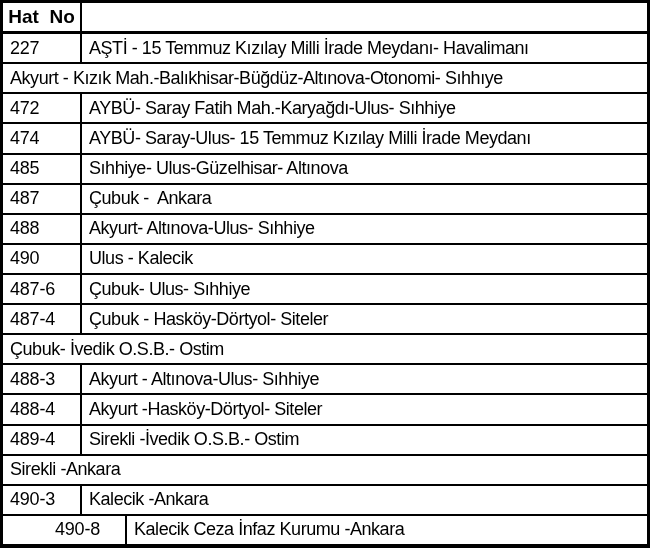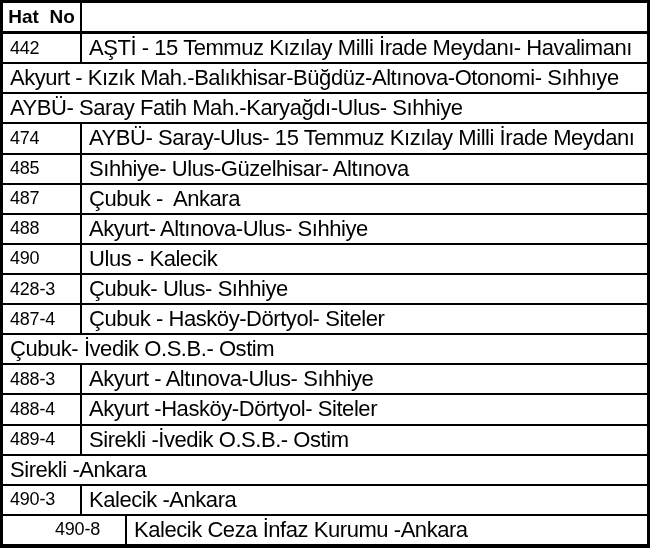--- a/index.html
+++ b/index.html
@@ -20,20 +20,21 @@
     left: 0;
     top: 0;
     width: 650px;
     height: 548px;
     box-sizing: border-box;
     border: 3px solid #000000;
     border-bottom-width: 4px;
     display: flex;
     flex-direction: column;
     background: #ffffff;
+    justify-content: center;
   }
   .t-row {
     display: flex;
     flex: 1 1 0;
     border-bottom: 2px solid #000000;
     min-height: 0;
   }
   .t-row:last-child {
     border-bottom: none;
     padding-left: 45px;
@@ -53,50 +54,51 @@
     width: 79px;
     flex: 0 0 79px;
     border-right: 2px solid #000000;
     padding-left: 7px;
     font-size: 18px;
     letter-spacing: -0.2px;
   }
   .cell.route {
     flex: 1 1 auto;
     padding-left: 7px;
-    font-size: 22px;
+    font-size: 18px;
     letter-spacing: -0.45px;
   }
   .t-row.header .cell {
     justify-content: center;
     padding-left: 0;
     font-weight: bold;
     font-size: 19px;
     letter-spacing: 0;
   }
 </style>
 </head>
 <body>
 
 <div class="page">
   <div class="route-table">
     <div class="t-row header">
       <div class="cell hatno">Hat  No</div>
     </div>
     <div style="display:contents" id="table-body">
   <div class="t-row">
-    <div class="cell hatno">442</div>
+    <div class="cell hatno">227</div>
     <div class="cell route">AŞTİ - 15 Temmuz Kızılay Milli İrade Meydanı- Havalimanı</div>
   </div>
 
   <div class="t-row">
     <div class="cell route">Akyurt - Kızık Mah.-Balıkhisar-Büğdüz-Altınova-Otonomi- Sıhhıye</div>
   </div>
 
   <div class="t-row">
+    <div class="cell hatno">472</div>
     <div class="cell route">AYBÜ- Saray Fatih Mah.-Karyağdı-Ulus- Sıhhiye</div>
   </div>
 
   <div class="t-row">
     <div class="cell hatno">474</div>
     <div class="cell route">AYBÜ- Saray-Ulus- 15 Temmuz Kızılay Milli İrade Meydanı</div>
   </div>
 
   <div class="t-row">
     <div class="cell hatno">485</div>
@@ -112,21 +114,21 @@
     <div class="cell hatno">488</div>
     <div class="cell route">Akyurt- Altınova-Ulus- Sıhhiye</div>
   </div>
 
   <div class="t-row">
     <div class="cell hatno">490</div>
     <div class="cell route">Ulus - Kalecik</div>
   </div>
 
   <div class="t-row">
-    <div class="cell hatno">428-3</div>
+    <div class="cell hatno">487-6</div>
     <div class="cell route">Çubuk- Ulus- Sıhhiye</div>
   </div>
 
   <div class="t-row">
     <div class="cell hatno">487-4</div>
     <div class="cell route">Çubuk - Hasköy-Dörtyol- Siteler</div>
   </div>
 
   <div class="t-row">
     <div class="cell route">Çubuk- İvedik O.S.B.- Ostim</div>

